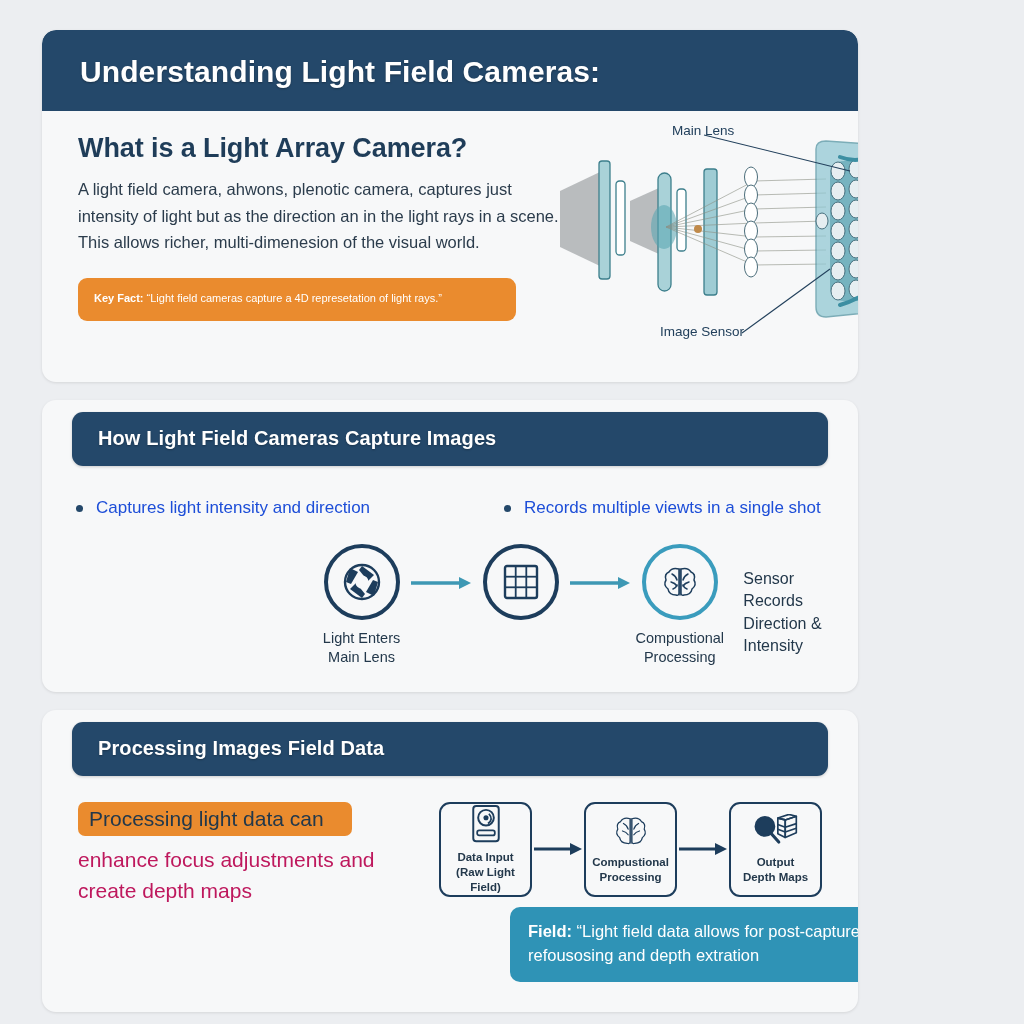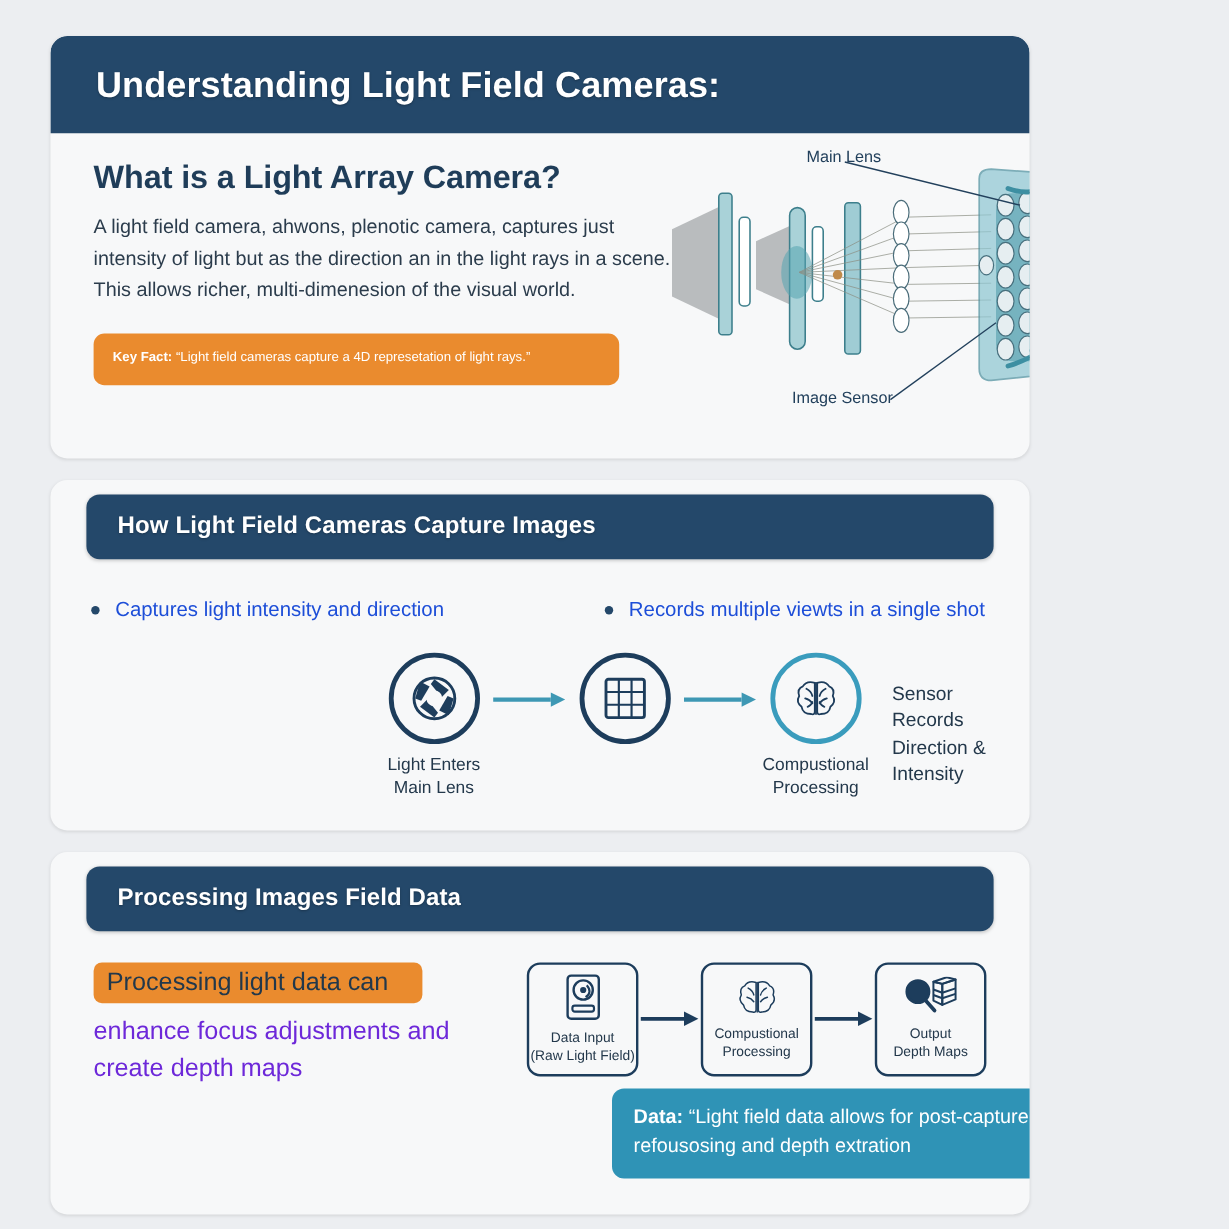--- a/index.html
+++ b/index.html
@@ -118,23 +118,23 @@
   
   .p3-body{ display:flex; padding:26px 36px 0 36px; }
   .p3-left{ width:420px; }
   .hl-orange{
     display:inline-block;
     background:#ea8b2e; color:#22384b;
     border-radius:7px; padding:4px 28px 5px 11px;
     font-size:21px; line-height:1.2;
   }
   .p3-text{
-    margin-top:9px; color:#6d28d9; font-size:21px; line-height:1.45;
-  }
-  .flow3{ display:flex; align-items:flex-start; margin-left:28px; }
+    margin-top:9px; color:#be185d; font-size:21px; line-height:1.45;
+  }
+  .flow3{ display:flex; align-items:flex-start; margin-left:28px;font-weight:bold; }
   .pbox{
     width:93px;height:95px;border:2.5px solid #1d3d5c;border-radius:11px;
     background:#f7f8f9;
     display:flex;flex-direction:column;align-items:center;justify-content:center;
   }
   .pboxlabel{ margin-top:7px;font-size:11.5px;color:#23384b;text-align:center;line-height:1.3; }
   .parrow{ width:52px;margin-top:40px;flex:none; }
 
   .factbar{
     position:absolute; left:468px; bottom:30px; width:446px;
@@ -447,19 +447,19 @@
               <span>Output</span><br>
               <span>Depth Maps</span>
             </div>
           </div>
         </div>
 
       </div>
     </div>
 
     <div class="factbar">
-      <b>Data:</b>
+      <b>Field:</b>
       <span>“Light field data allows for post-capture refousosing and depth extration</span>
     </div>
 
   </div>
 
 </div>
 
 </body></html>

